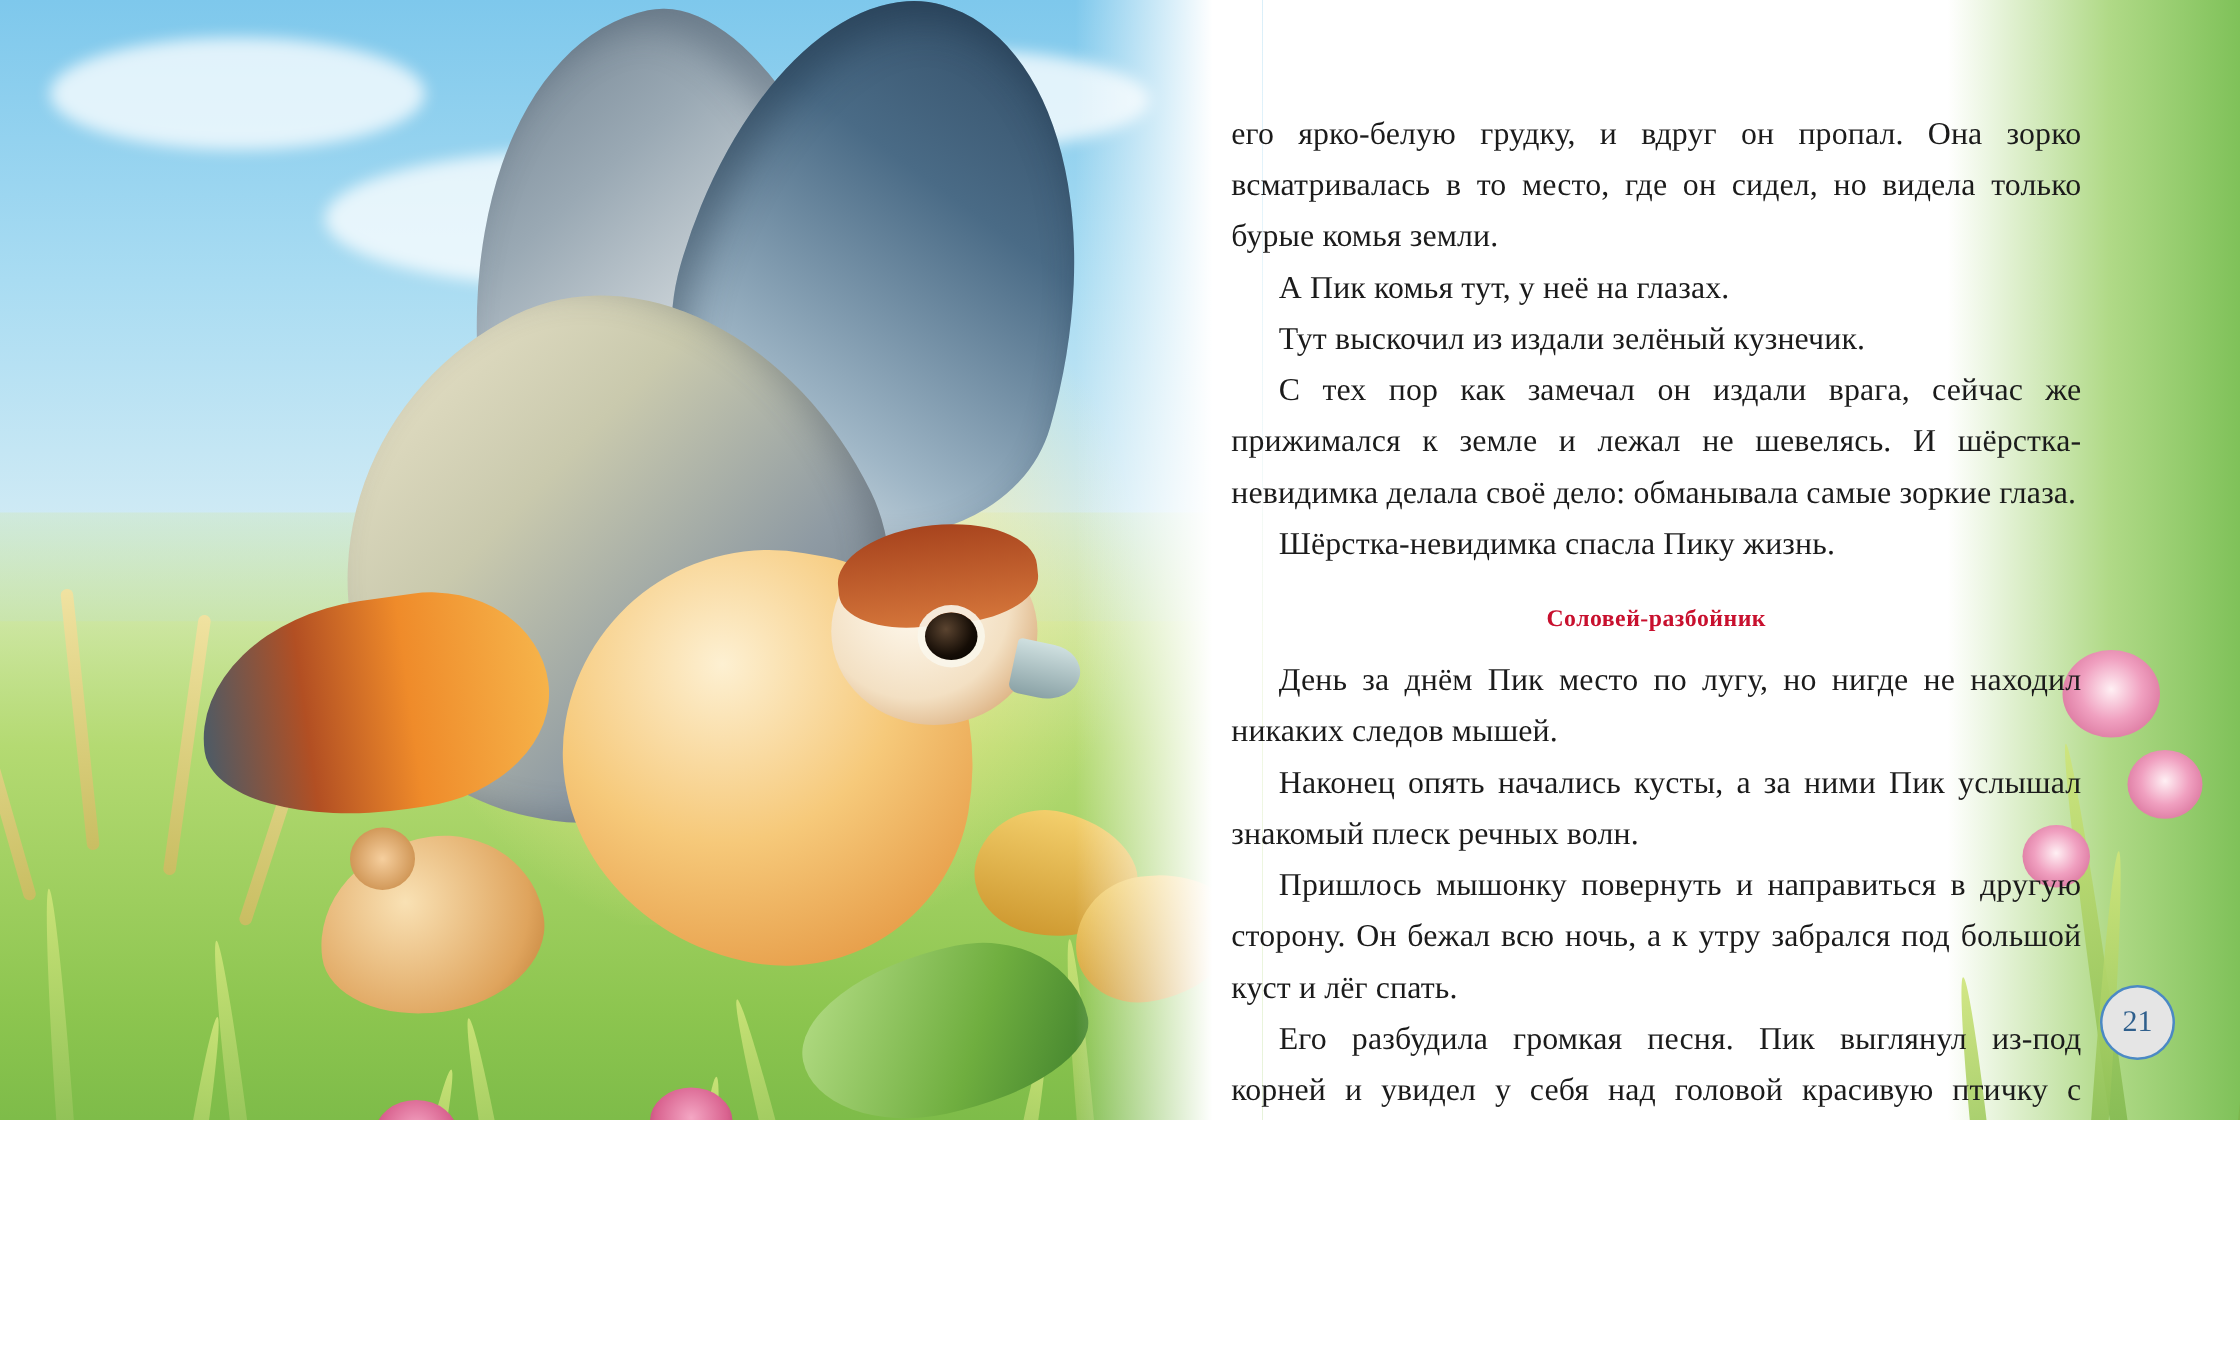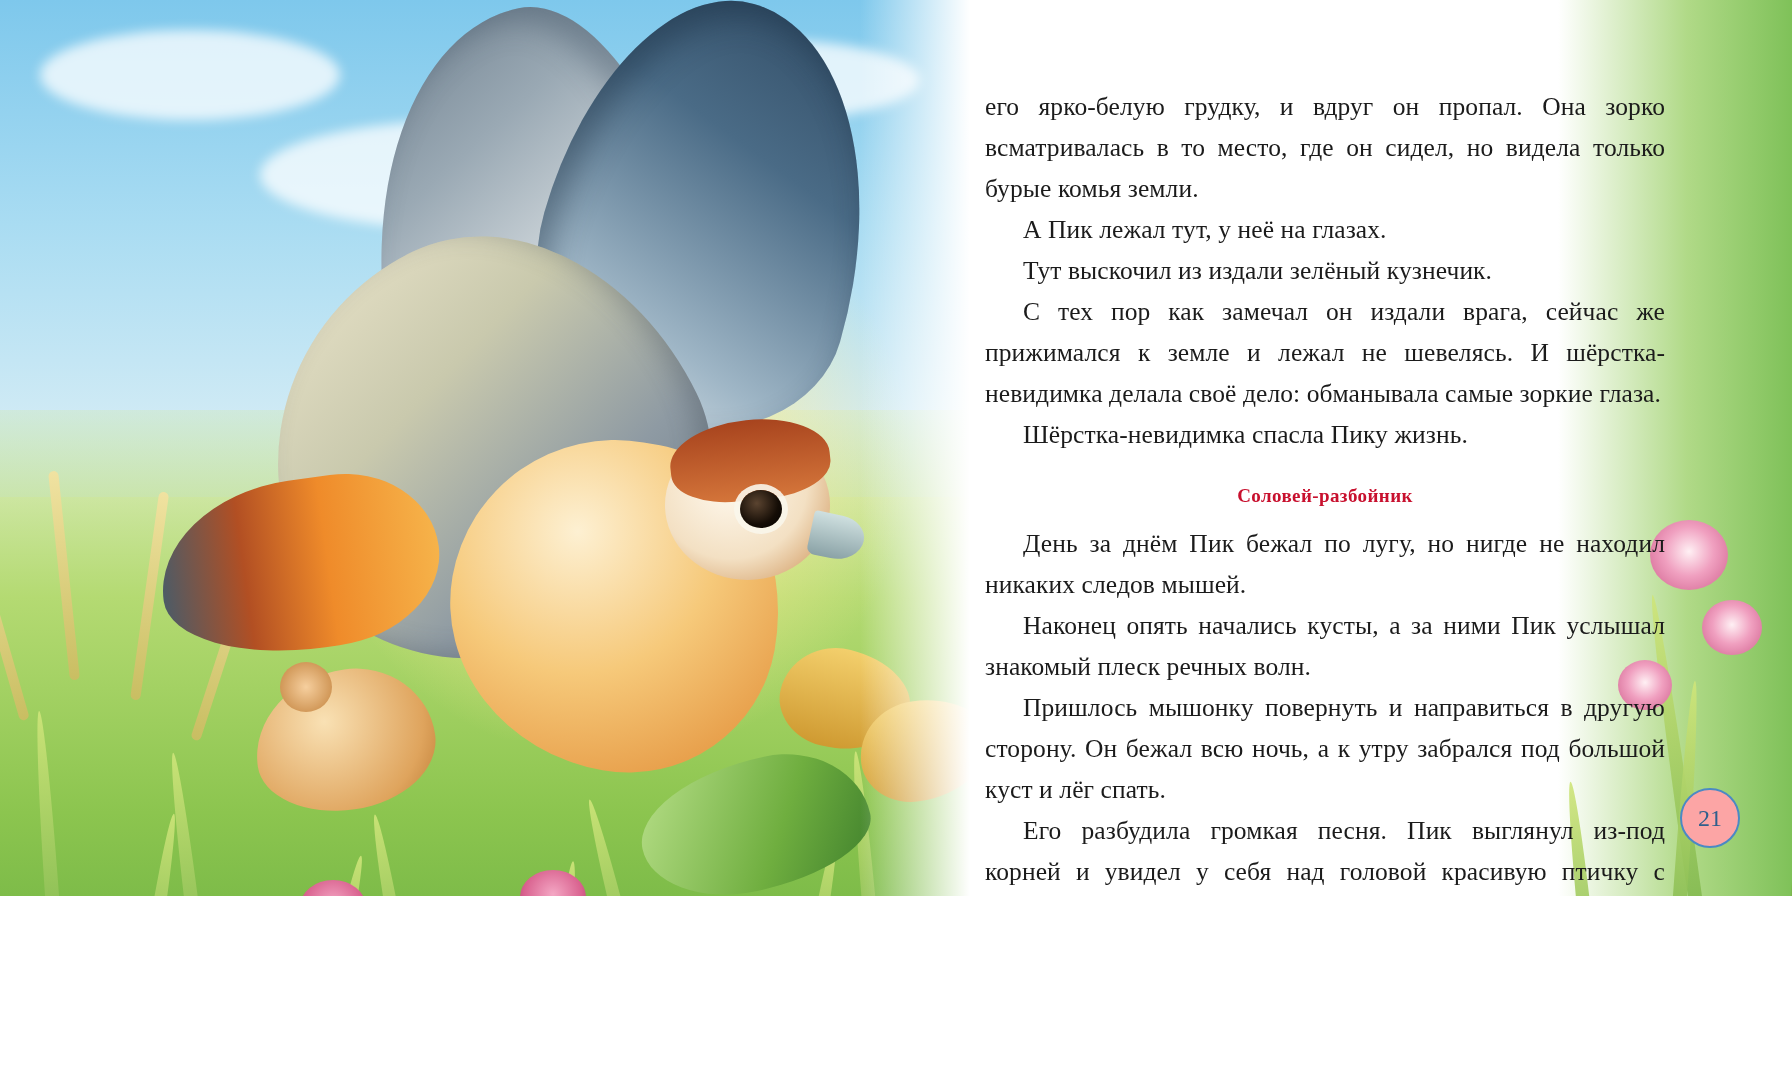--- a/index.html
+++ b/index.html
@@ -197,21 +197,21 @@
     letter-spacing: .4px;
     font-family: "Liberation Serif", serif;
   }
   .page-number {
     position:absolute;
     right: 52px;
     bottom: 48px;
     width: 56px;
     height: 56px;
     border-radius: 50%;
-    background: #fca5a5;
+    background: #e5e5e5;
     border: 2px solid #4b89c4;
     color: #2f5f8c;
     font-size: 24px;
     display:flex; align-items:center; justify-content:center;
     font-family: "Liberation Serif", serif;
   }
 </style>
 </head>
 <body>
 
@@ -272,27 +272,27 @@
     <div class="grass-blade" style="right:60px;  left:auto; height:520px; transform:rotate(-8deg);"></div>
     <div class="grass-blade" style="right:120px; left:auto; height:430px; transform:rotate(4deg);"></div>
     <div class="grass-blade" style="right:180px; left:auto; height:330px; transform:rotate(-6deg);"></div>
   </div>
   <div class="flower-pink fp1"></div>
   <div class="flower-pink fp2"></div>
   <div class="flower-pink fp3"></div>
 
   <div class="text-col">
     <p class="noindent">его ярко-белую грудку, и вдруг он пропал. Она зорко всматривалась в то место, где он сидел, но видела только бурые комья земли.</p>
-    <p>А Пик лежал тут, у неё на глазах.</p>
+    <p>А Пик комья тут, у неё на глазах.</p>
     <p>Тут выскочил из издали зелёный кузнечик.</p>
     <p>С тех пор как замечал он издали врага, сейчас же прижимался к земле и лежал не шевелясь. И шёрстка-невидимка делала своё дело: обманывала самые зоркие глаза.</p>
     <p>Шёрстка-невидимка спасла Пику жизнь.</p>
 
     <div class="section-title">Соловей-разбойник</div>
 
-    <p>День за днём Пик бежал по лугу, но нигде не находил никаких следов мышей.</p>
+    <p>День за днём Пик место по лугу, но нигде не находил никаких следов мышей.</p>
     <p>Наконец опять начались кусты, а за ними Пик услышал знакомый плеск речных волн.</p>
     <p>Пришлось мышонку повернуть и направиться в другую сторону. Он бежал всю ночь, а к утру забрался под большой куст и лёг спать.</p>
     <p>Его разбудила громкая песня. Пик выглянул из-под корней и увидел у себя над головой красивую птичку с розовой грудью, серой</p>
   </div>
 
   <div class="page-number">21</div>
 </div>
 
 </body></html>

